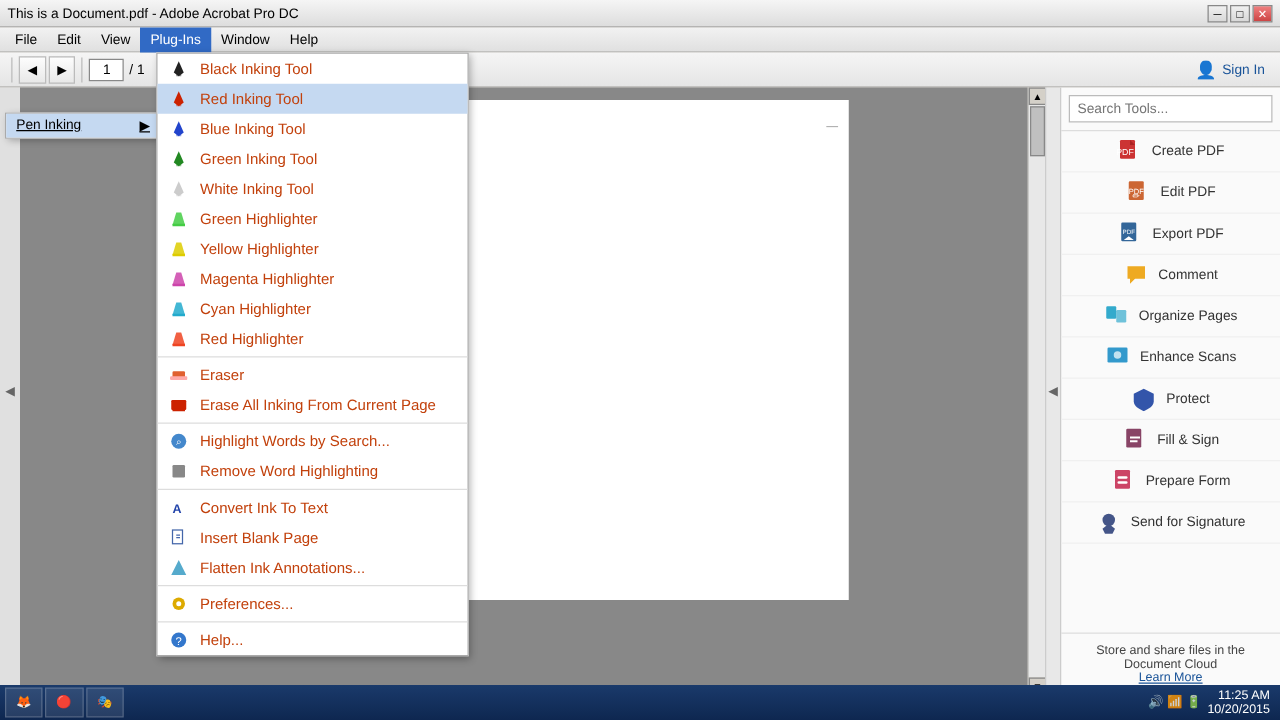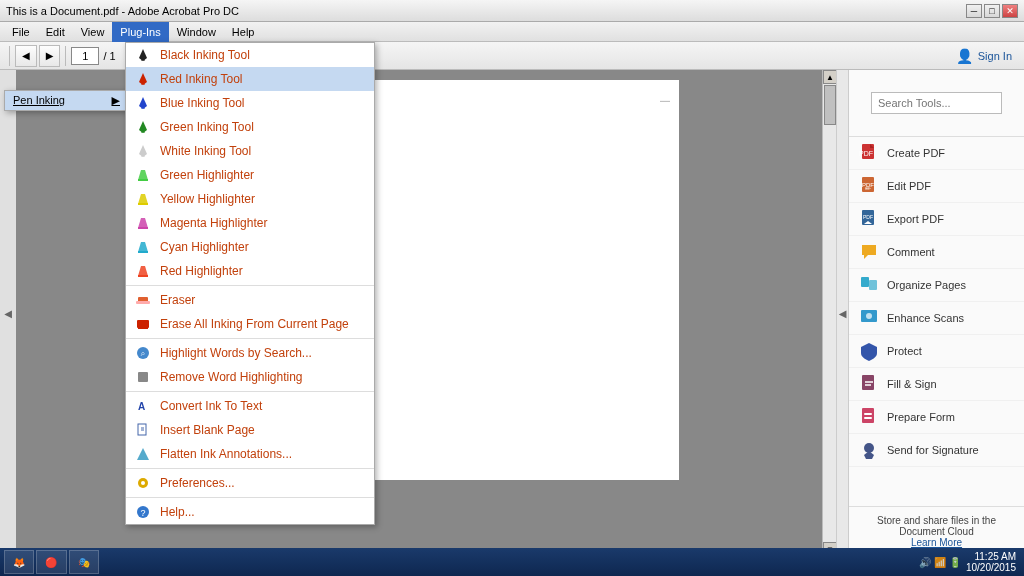--- a/index.html
+++ b/index.html
@@ -112,40 +112,41 @@
 
     
     #right-panel {
       width: 176px;
       background: #fafafa;
       border-left: 1px solid #ccc;
       display: flex;
       flex-direction: column;
     }
     #search-tools {
-      padding: 22px;
+      padding: 6px;
       border-bottom: 1px solid #ddd;
     }
     #search-tools input {
       width: 100%;
       height: 22px;
       border: 1px solid #bbb;
       padding: 2px 6px;
       font-size: 11px;
       background: white;
     }
     .tool-item {
       display: flex;
       align-items: center;
       gap: 8px;
       padding: 6px 10px;
       cursor: pointer;
       font-size: 11px;
       color: #333;
       border-bottom: 1px solid #f0f0f0;
+      justify-content: center;
     }
     .tool-icon {
       width: 20px; height: 20px;
       display: flex; align-items: center; justify-content: center;
       flex-shrink: 0;
     }
     #right-expand {
       width: 12px;
       background: #e8e8e8;
       border-left: 1px solid #ccc;

